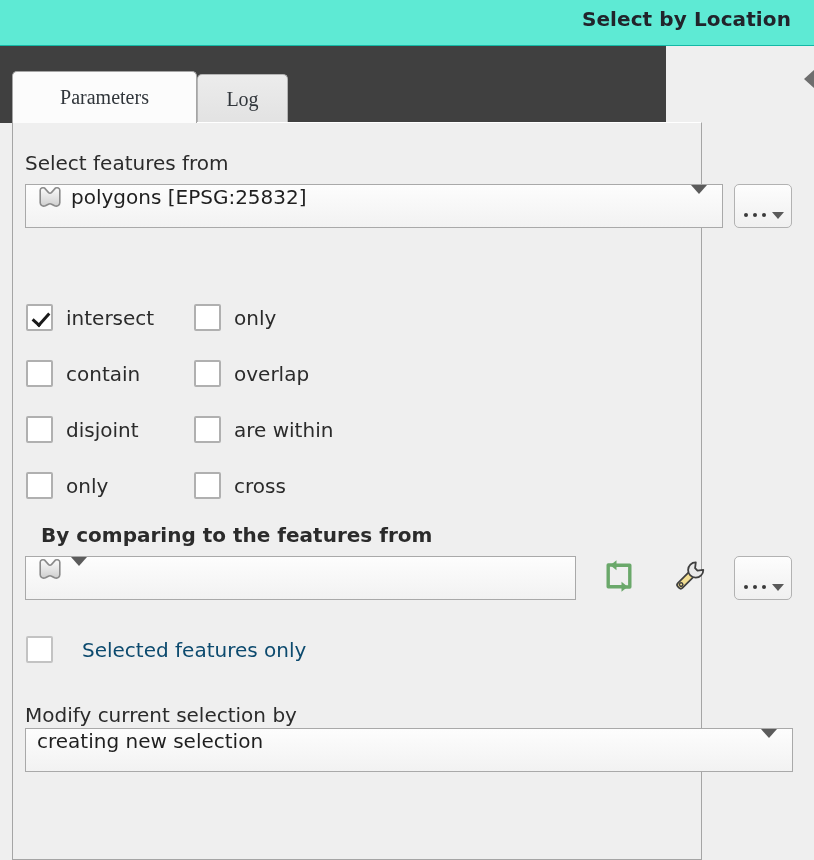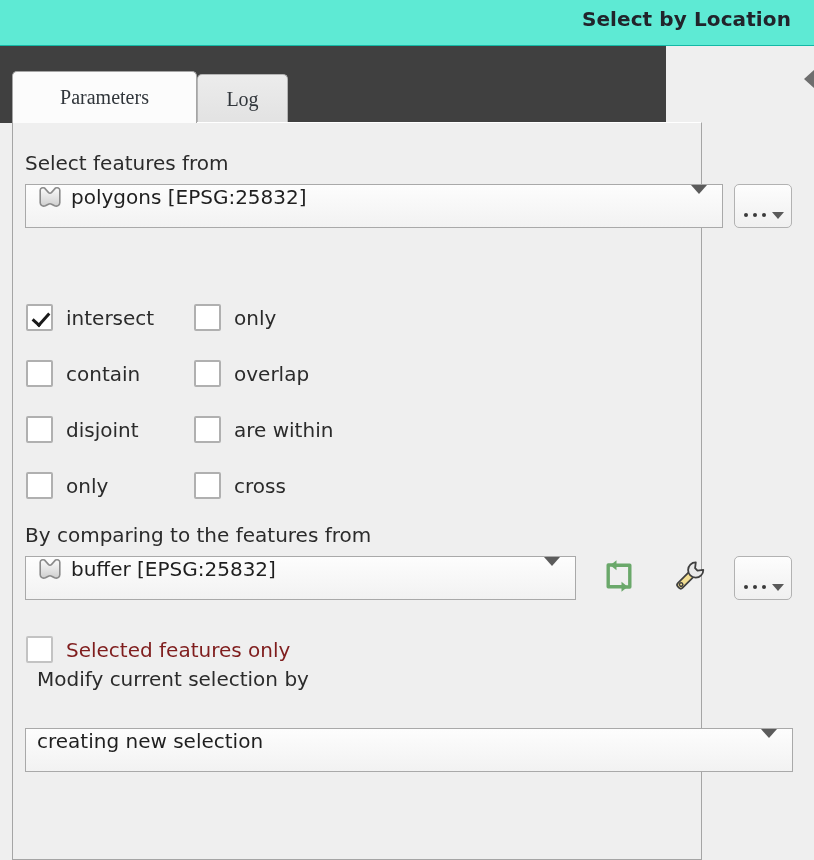--- a/index.html
+++ b/index.html
@@ -202,21 +202,21 @@
     width: 7px; height: 14px;
     border: solid #1a1a1a;
     border-width: 0 3px 3px 0;
     transform: rotate(42deg);
   }
   .checkbox.disabled { border-color: #c3c3c3; }
   .check-label {
     font-size: 20px;
     color: #2b2b2b;
   }
-  .check-label.disabled { color: #7f1d1d; }
+  .check-label.disabled { color: #0c4a6e; margin-left: 16px; }
 
   
   .icon-btn {
     position: absolute;
     width: 46px; height: 44px;
     display: flex;
     align-items: center;
     justify-content: center;
   }
 </style>
@@ -300,37 +300,36 @@
 
     <div class="checkrow" style="left:13px; top:349px;">
       <span class="checkbox"></span>
       <span class="check-label">only</span>
     </div>
     <div class="checkrow" style="left:181px; top:349px;">
       <span class="checkbox"></span>
       <span class="check-label">cross</span>
     </div>
 
-    <div class="field-label" style="left:12px; top:400px;">By comparing to the features from</div>
+    <div class="field-label" style="left:28px; top:400px;font-weight:bold;">By comparing to the features from</div>
 
     <div class="combo" style="left:12px; top:433px; width:551px;">
       <span class="poly-icon">
         <svg viewBox="0 0 26 22" width="26" height="22">
           <defs>
             <linearGradient id="pg2" x1="0" y1="0" x2="0" y2="1">
               <stop offset="0" stop-color="#fbfbfb"></stop>
               <stop offset="1" stop-color="#cfcfcf"></stop>
             </linearGradient>
           </defs>
           <path d="M3.2 4.2 C3.2 2.0 5.6 1.3 7.6 2.1 L11.4 6.4 C12.4 7.5 13.6 7.5 14.6 6.4
                    L18.4 2.1 C20.4 1.3 22.8 2.0 22.8 4.2 L22.8 16.8 C22.8 19.4 20.0 20.7 17.6 19.8
                    L14.6 18.2 C13.6 17.7 12.4 17.7 11.4 18.2 L8.4 19.8 C6.0 20.7 3.2 19.4 3.2 16.8 Z" fill="url(#pg2)" stroke="#8a8a8a" stroke-width="1.6" stroke-linejoin="round"></path>
         </svg>
       </span>
-      <span class="combo-text">buffer [EPSG:25832]</span>
       <span class="combo-arrow"></span>
     </div>
 
     <div class="icon-btn" style="left:583px; top:433px;">
       <span>
         <svg viewBox="0 0 34 34" width="34" height="34">
           <g fill="none" stroke="#6aa86a" stroke-width="3.4" stroke-linejoin="round">
             <path d="M11 6 H6.2 V27.8 H20"></path>
             <path d="M23 28 H27.8 V6.2 H14"></path>
           </g>
@@ -359,21 +358,21 @@
           <span class="dot"></span>
         <span class="dots-tri"></span>
       </span>
     </div>
 
     <div class="checkrow" style="left:13px; top:513px;">
       <span class="checkbox disabled"></span>
       <span class="check-label disabled">Selected features only</span>
     </div>
 
-    <div class="field-label" style="left:12px; top:544px;margin-left:12px;">Modify current selection by</div>
+    <div class="field-label" style="left:12px; top:580px;">Modify current selection by</div>
 
     <div class="combo" style="left:12px; top:605px; width:768px;gap:12px;">
       <span class="combo-text">creating new selection</span>
       <span class="combo-arrow"></span>
     </div>
 
   </div>
 </div>
 
 </body></html>

